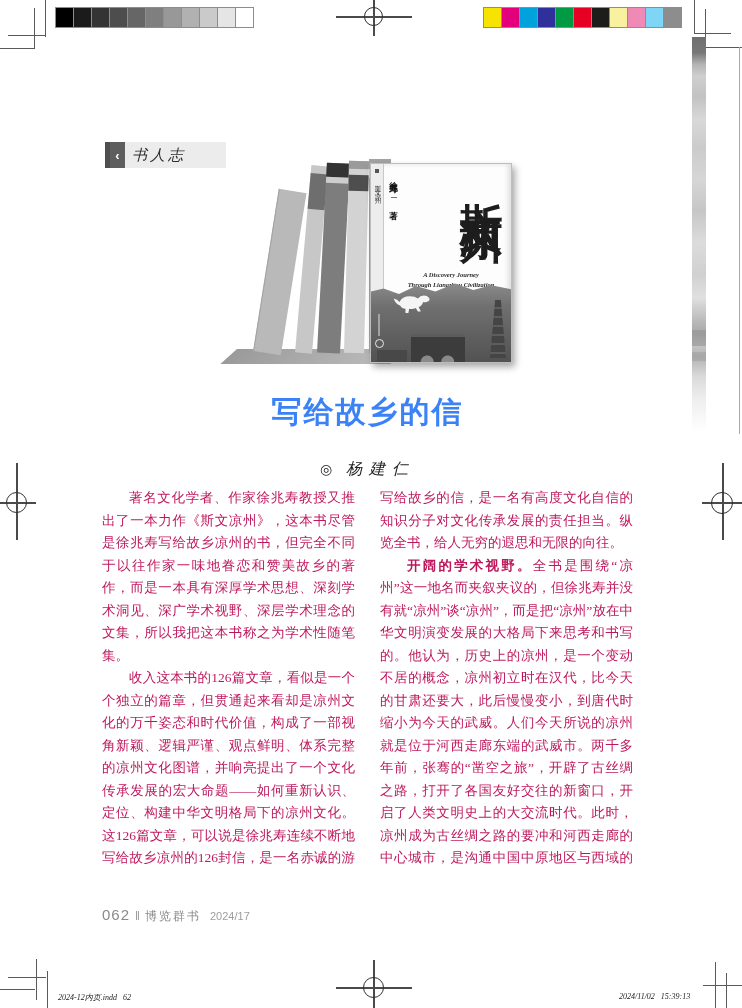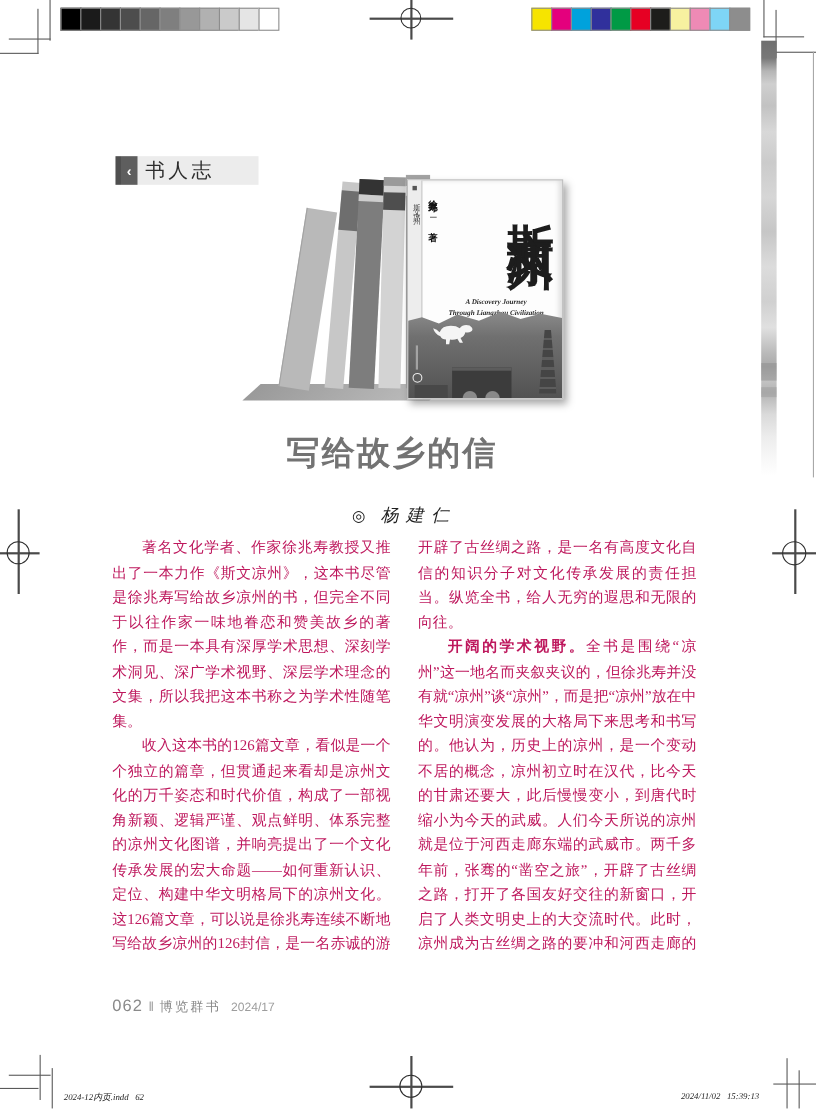--- a/index.html
+++ b/index.html
@@ -19,22 +19,22 @@
       #d8d8d8 21%,#cbcbcb 28%,#d6d6d6 36%,#c6c6c6 44%,#dcdcdc 52%,#d0d0d0 60%,#e0e0e0 66%,
       #b9b9b9 72%,#a9a9a9 75%,#c4c4c4 78%,#b3b3b3 81%,#dadada 86%,#ececec 91%,#f7f7f7 96%,#ffffff 100%);}
   .edge-line{position:absolute;left:739px;top:47px;width:1px;height:387px;background:#a8a8a8;}
   
   .tag{position:absolute;left:105px;top:142px;height:26px;display:flex;align-items:stretch;
        background:#ececec;padding-right:40px;}
   .tag-icon{display:flex;align-items:center;}
   .tag-bar{width:5px;background:#4f4f4f;height:100%;}
   .tag-block{width:15px;height:100%;background:#5e5e5e;color:#fff;display:flex;align-items:center;
        justify-content:center;font-size:13px;font-weight:bold;font-family:"Liberation Sans",sans-serif;}
-  .tag-label{font-family:"Liberation Sans","DejaVu Sans",sans-serif;font-size:18px;color:#2e2e2e;
-       letter-spacing:3px;display:flex;align-items:center;padding-left:7px;}
+  .tag-label{font-family:"Liberation Sans","DejaVu Sans",sans-serif;font-size:15px;color:#2e2e2e;
+       letter-spacing:3px;display:flex;align-items:center;padding-left:7px;font-style:italic;}
   
   .books{position:absolute;left:243px;top:153px;width:272px;height:215px;}
   .spine{position:absolute;transform-origin:50% 100%;}
   .books-shadow{position:absolute;left:-6px;top:196px;width:170px;height:15px;
       background:linear-gradient(to right,#9a9a9a,#bdbdbd);transform:skewX(-48deg);transform-origin:0 0;}
   .cover{position:absolute;left:127px;top:10px;width:140px;height:198px;background:#fdfdfd;
       border:1px solid #bdbdbd;box-shadow:3px 4px 7px rgba(0,0,0,.35), inset -3px 0 5px rgba(0,0,0,.12);}
   .cover-spinestrip{position:absolute;left:0;top:0;bottom:0;width:12px;background:#ededed;
       border-right:1px solid #c8c8c8;}
   .cover-spinetext{position:absolute;left:2px;top:16px;writing-mode:vertical-rl;text-orientation:upright;
@@ -54,22 +54,22 @@
       background:repeating-linear-gradient(180deg,#454545 0 7px,#5d5d5d 7px 9px);
       clip-path:polygon(32% 0,68% 0,100% 100%,0 100%);}
   .gate{position:absolute;left:40px;bottom:0;width:54px;height:25px;border-top:3px solid #5c5c5c;
       background:radial-gradient(circle at 30% 100%,#8a8a8a 6px,transparent 7px),
                  radial-gradient(circle at 68% 100%,#8a8a8a 6px,transparent 7px),#3c3c3c;}
   .wall{position:absolute;left:6px;bottom:0;width:30px;height:12px;background:#484848;}
   .pub-logo{position:absolute;left:4px;bottom:14px;width:7px;height:7px;border:1px solid #e8e8e8;
       border-radius:50%;}
   .pub-bar{position:absolute;left:7px;bottom:26px;width:2px;height:22px;background:#bdbdbd;opacity:.7;}
   
-  .title{position:absolute;left:91px;top:372px;width:531px;text-align:center;font-size:30px;
-      font-weight:900;color:#737373;letter-spacing:2px;}
+  .title{position:absolute;left:102px;top:372px;width:531px;text-align:center;font-size:30px;
+      font-weight:900;color:#3b82f6;letter-spacing:2px;}
   .byline{position:absolute;left:102px;top:433px;width:531px;text-align:center;font-size:16px;
       color:#1f1f1f;margin-top:26px;}
   .byline .marker{margin-right:14px;font-size:14px;}
   .byline .name{letter-spacing:7px;font-style:italic;}
   .col{position:absolute;top:487px;width:253px;height:383px;overflow:hidden;font-size:13.5px;
       line-height:22.5px;text-align:justify;color:#be185d;}
   .col p{margin:0;}
   .indent{text-indent:2em;}
   .lead{font-family:"Liberation Sans","DejaVu Sans",sans-serif;font-weight:bold;}
   .col-left{left:102px;}
@@ -214,21 +214,21 @@
   <h1 class="title">写给故乡的信</h1>
   <div class="byline">
     <span class="marker">◎</span><span class="name">杨建仁</span>
   </div>
 
   <div class="col col-left">
     <p class="indent">著名文化学者、作家徐兆寿教授又推出了一本力作《斯文凉州》，这本书尽管是徐兆寿写给故乡凉州的书，但完全不同于以往作家一味地眷恋和赞美故乡的著作，而是一本具有深厚学术思想、深刻学术洞见、深广学术视野、深层学术理念的文集，所以我把这本书称之为学术性随笔集。</p>
     <p class="indent">收入这本书的126篇文章，看似是一个个独立的篇章，但贯通起来看却是凉州文化的万千姿态和时代价值，构成了一部视角新颖、逻辑严谨、观点鲜明、体系完整的凉州文化图谱，并响亮提出了一个文化传承发展的宏大命题——如何重新认识、定位、构建中华文明格局下的凉州文化。这126篇文章，可以说是徐兆寿连续不断地写给故乡凉州的126封信，是一名赤诚的游子对故乡的心灵独白，是一名学者、教授、作家对弘扬凉州</p>
   </div>
   <div class="col col-right">
-    <p>开辟了古丝绸之路，是一名有高度文化自信的知识分子对文化传承发展的责任担当。纵览全书，给人无穷的遐思和无限的向往。</p>
+    <p>写给故乡的信，是一名有高度文化自信的知识分子对文化传承发展的责任担当。纵览全书，给人无穷的遐思和无限的向往。</p>
     <p class="indent"><span class="lead">开阔的学术视野。</span><span>全书是围绕“凉州”这一地名而夹叙夹议的，但徐兆寿并没有就“凉州”谈“凉州”，而是把“凉州”放在中华文明演变发展的大格局下来思考和书写的。他认为，历史上的凉州，是一个变动不居的概念，凉州初立时在汉代，比今天的甘肃还要大，此后慢慢变小，到唐代时缩小为今天的武威。人们今天所说的凉州就是位于河西走廊东端的武威市。两千多年前，张骞的“凿空之旅”，开辟了古丝绸之路，打开了各国友好交往的新窗口，开启了人类文明史上的大交流时代。此时，凉州成为古丝绸之路的要冲和河西走廊的中心城市，是沟通中国中原地区与西域的交通要道，是中原文</span></p>
   </div>
 
   <div class="footer">
     <span class="pageno">062</span>
     <span class="div">‖</span>
     <span class="mag">博览群书</span>
     <span class="issue">2024/17</span>
   </div>
 

